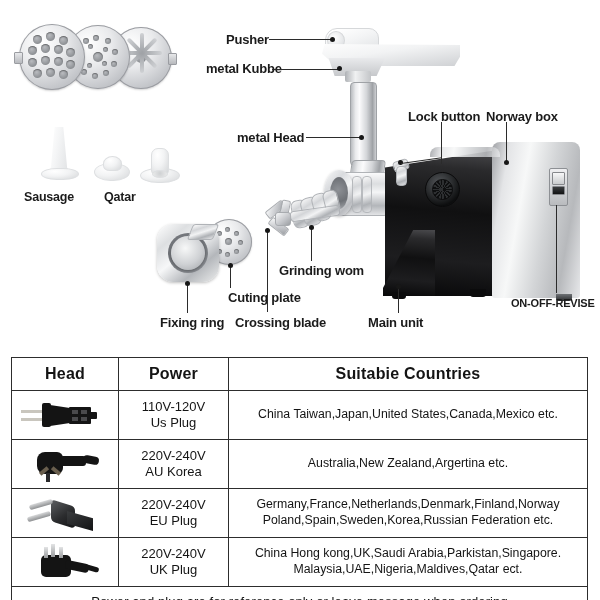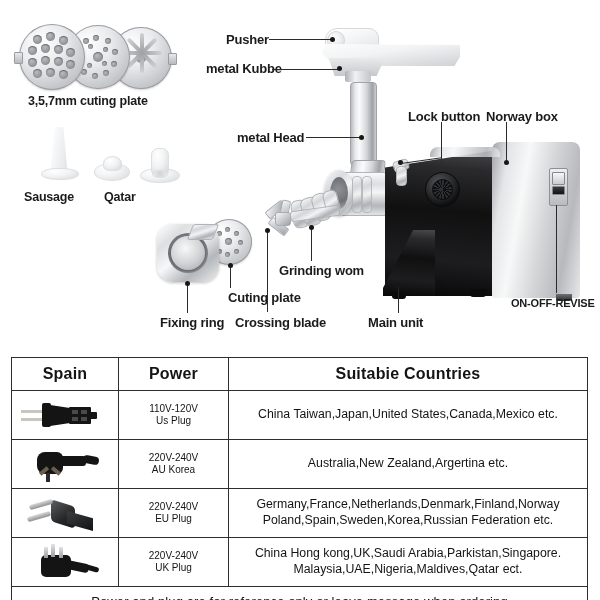--- a/index.html
+++ b/index.html
@@ -74,21 +74,21 @@
      background:radial-gradient(circle at 40% 32%,#55585c 0%,#2a2c2e 45%,#0c0d0e 75%,#3a3c3e 100%);
      border:1px solid #0a0a0b;}
   .foot{position:absolute;background:#0b0b0c;border-radius:0 0 3px 3px;}
 
   
   #tbl{position:absolute;left:11px;top:357px;width:577px;border-collapse:collapse;
        table-layout:fixed;background:#fff;}
   #tbl td,#tbl th{border:1px solid #2d2d2d;padding:0;text-align:center;vertical-align:middle;
        font-size:12.5px;line-height:1.22;color:#141414;}
   #tbl th{font-weight:bold;font-size:16px;height:32px;letter-spacing:.2px;}
-  #tbl td.pw{font-weight:normal;font-size:10px;line-height:1.25;padding:4px 18px;}
+  #tbl td.pw{font-weight:normal;font-size:13px;line-height:1.25;padding:4px 18px;}
   #tbl td.ct{font-size:12.3px;padding:5px 6px;line-height:1.3;}
   #tbl td.plug{height:44px;padding:2px;}
   #tbl td.note{font-size:13px;padding:7px 4px;letter-spacing:.1px;}
   .col-plug{width:107px;}
   .col-pow{width:110px;}
 
   
   .plugwrap{position:relative;width:100px;height:40px;margin:0 auto;}
   .pg{position:absolute;}
   .blk{background:#141414;}
@@ -146,21 +146,20 @@
         <div class="hole" style="left:47px;top:24px;width:9px;height:9px;"></div>
         <div class="hole" style="left:9px;top:34px;width:9px;height:9px;"></div>
         <div class="hole" style="left:22px;top:32px;width:9px;height:9px;"></div>
         <div class="hole" style="left:35px;top:33px;width:9px;height:9px;"></div>
         <div class="hole" style="left:47px;top:36px;width:9px;height:9px;"></div>
         <div class="hole" style="left:14px;top:45px;width:9px;height:9px;"></div>
         <div class="hole" style="left:27px;top:44px;width:9px;height:9px;"></div>
         <div class="hole" style="left:40px;top:46px;width:9px;height:9px;"></div>
       </div>
     </div>
-    <div class="lbl" style="left:28px;top:94px;font-size:12.5px;">3,5,7mm cuting plate</div>
 
     <div>
       <div class="cone" style="left:47px;top:127px;width:24px;height:50px;
             clip-path:polygon(32% 0%,68% 0%,84% 82%,100% 90%,100% 100%,0% 100%,0% 90%,16% 82%);
             border:none;background:linear-gradient(100deg,#ffffff 10%,#f4f5f6 42%,#dcdee0 100%);"></div>
       <div class="kb" style="left:41px;top:168px;width:36px;height:10px;border-radius:50%/60%;"></div>
     </div>
     <div class="lbl" style="left:24px;top:190px;font-size:12.5px;">Sausage</div>
 
     <div>
@@ -329,21 +328,21 @@
   </div>
 
   <table id="tbl">
     <colgroup>
         <col class="col-plug">
         <col class="col-pow">
         <col>
       </colgroup>
     <thead>
       <tr>
-        <th>Spain</th>
+        <th>Head</th>
         <th>Power</th>
         <th>Suitabie Countries</th>
       </tr>
     </thead>
     <tbody>
 
       <tr>
         <td class="plug">
           <div class="plugwrap">
             <div class="pg pin-l" style="left:6px;top:15px;width:22px;height:3px;"></div>

